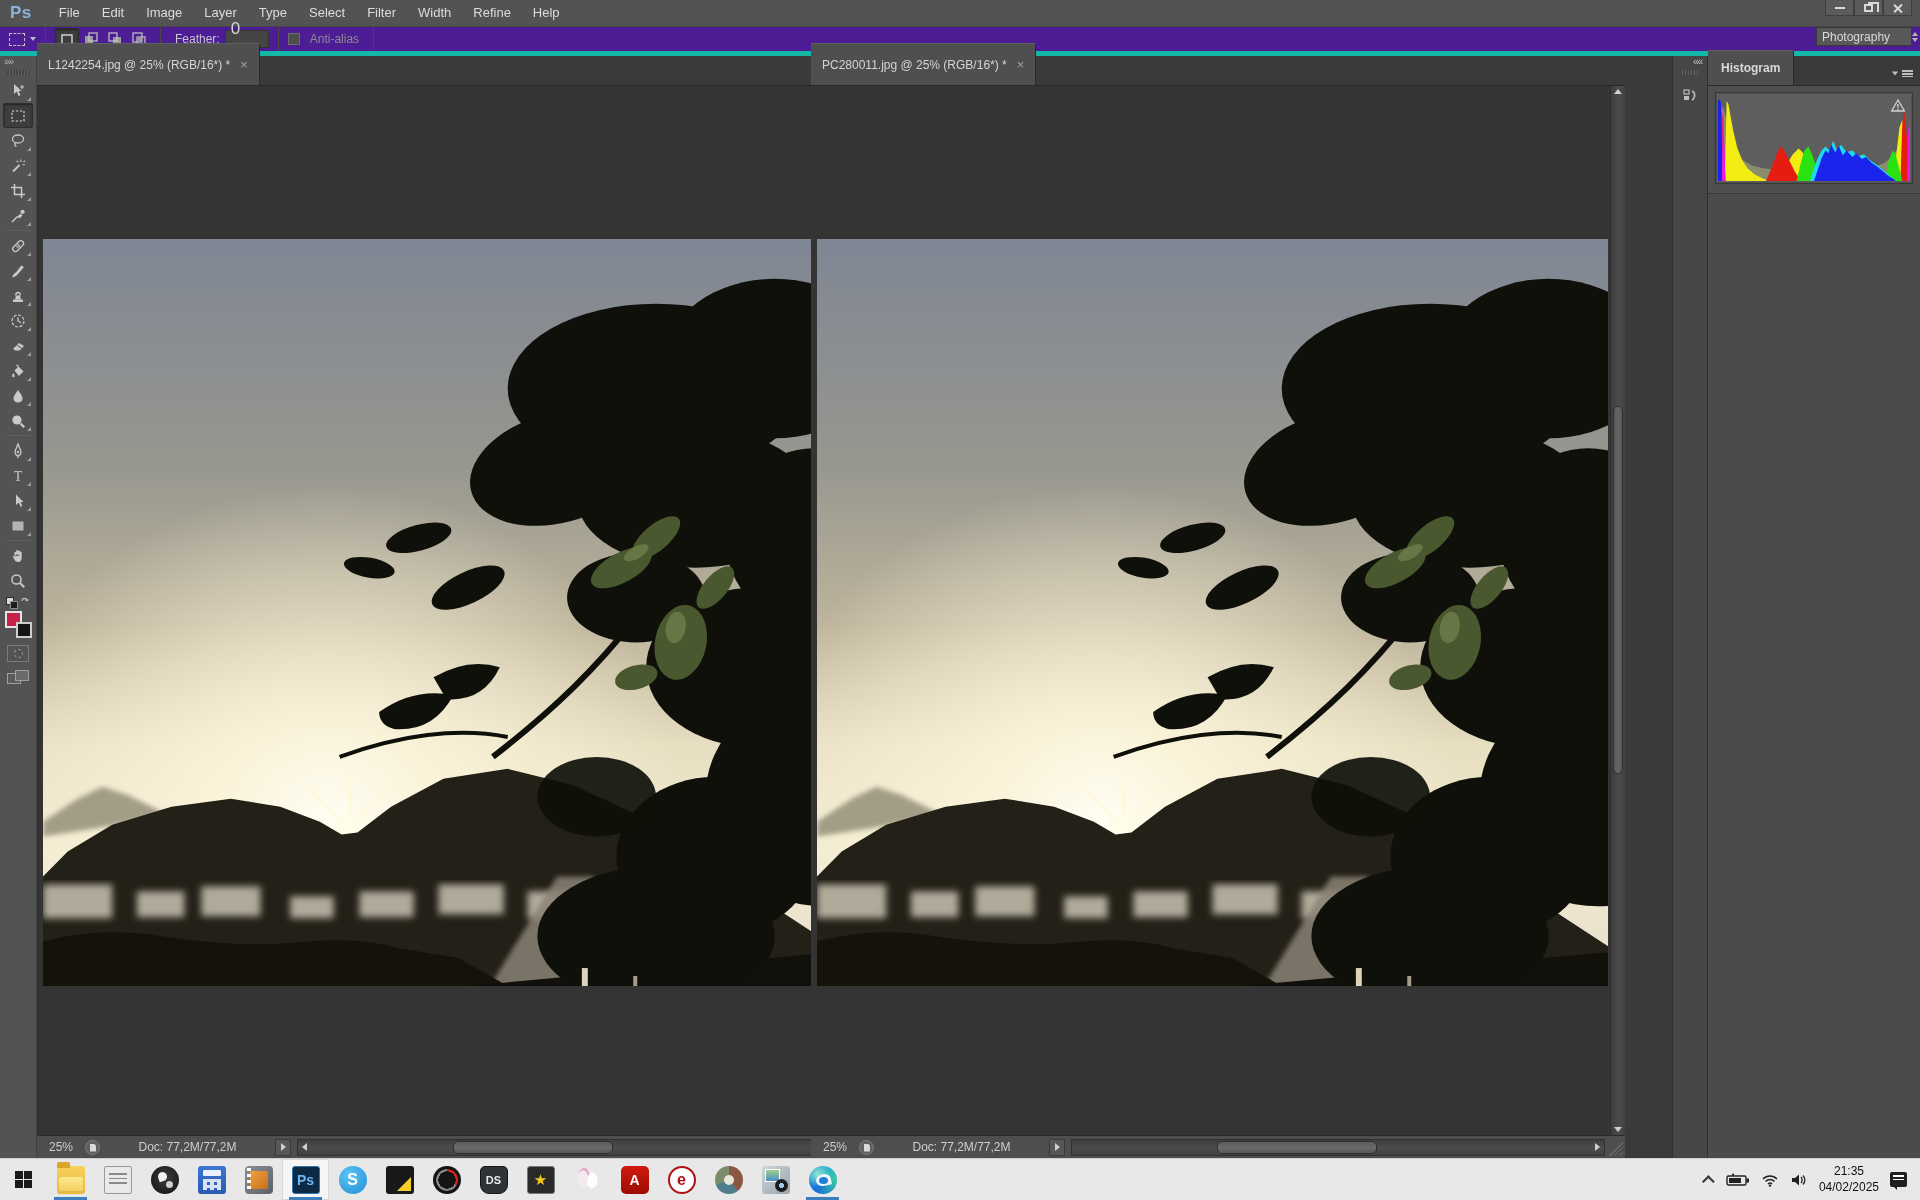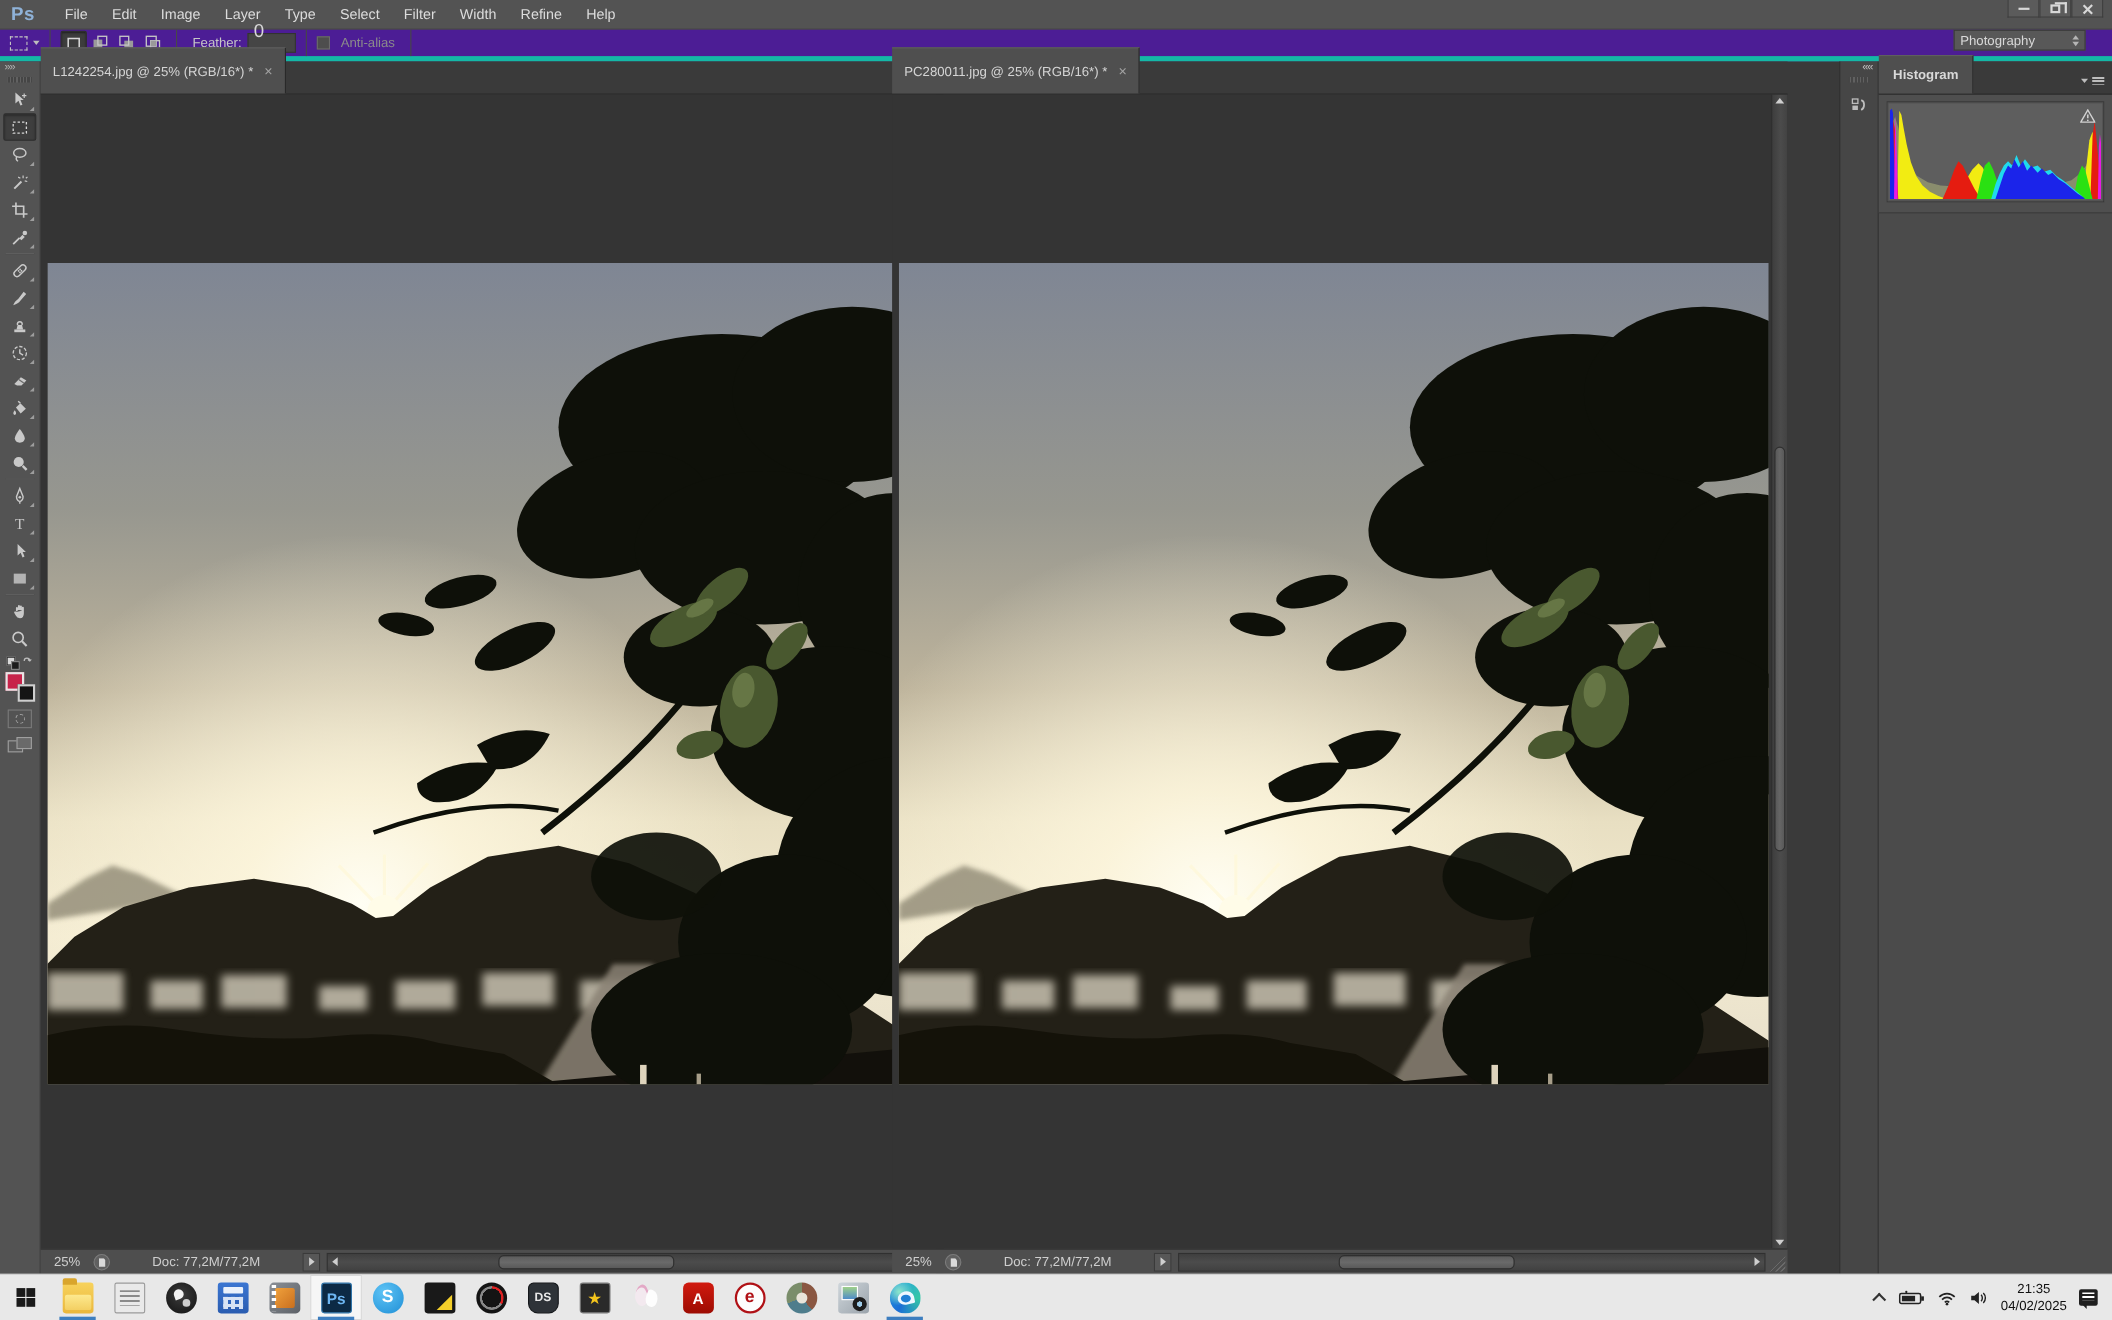--- a/index.html
+++ b/index.html
@@ -31,21 +31,21 @@
   .ob-label.dim { color:#8b8b8b; }
   .ob-input { width:46px; height:18px; background:#454545; border:1px solid #323232; color:#d8d8d8; font-size:17px; padding:0 5px; display:flex; align-items:center; }
   .ob-input.short { width:44px; }
   .checkbox { width:12px; height:12px; background:#4d4d4d; border:1px solid #6b6b6b; margin-right:5px; }
   .dropdown { height:19px; background:#585858; border:1px solid #393939; display:flex; align-items:center; justify-content:space-between; padding:0 5px; color:#d8d8d8; }
   .dd-style { width:74px; }
   .stepper { display:flex; flex-direction:column; gap:2px; align-items:center; }
   .stepper .up { width:0;height:0;border-left:3px solid transparent;border-right:3px solid transparent;border-bottom:4px solid #b5b5b5; }
   .stepper .dn { width:0;height:0;border-left:3px solid transparent;border-right:3px solid transparent;border-top:4px solid #b5b5b5; }
   .refine-btn { margin-left:12px; padding:2px 13px 3px; background:#565656; border:1px solid #434343; border-radius:3px; color:#8d8d8d; }
-  .workspace { margin-left:auto; margin-right:24px; width:120px;gap:22px; }
+  .workspace { margin-left:auto; margin-right:8px; width:96px;gap:22px; }
 
   
   .main { position:absolute; top:56px; left:0; right:0; bottom:42px; background:#3a3a3a; }
 
   
   .toolscol { position:absolute; left:0; top:0; bottom:0; width:37px; background:#535353; border-right:1px solid #404040; }
   .toolscol-header { height:13px; color:#b5b5b5; font-size:10px; line-height:12px; padding-left:4px; letter-spacing:-1px; }
   .grip { height:5px; margin:1px 7px 3px; background:repeating-linear-gradient(90deg,#454545 0 2px,#616161 2px 3px); }
   .tool { width:30px; height:25px; margin:0 auto; display:flex; align-items:center; justify-content:center; position:relative; }
   .tool.selected { background:#3e3e3e; border:1px solid #2d2d2d; border-radius:2px; box-shadow:inset 0 1px 2px rgba(0,0,0,0.45); }

